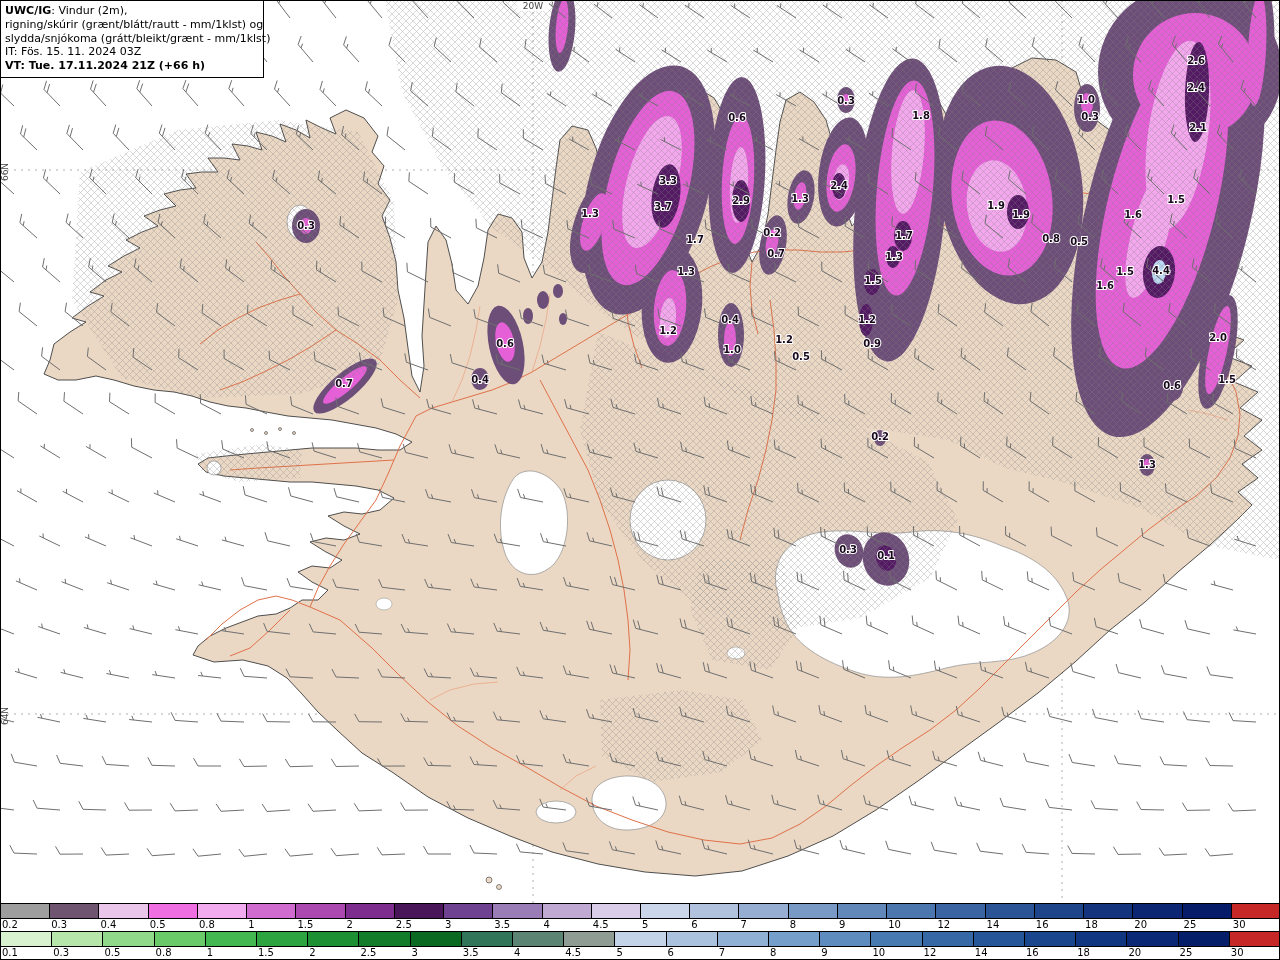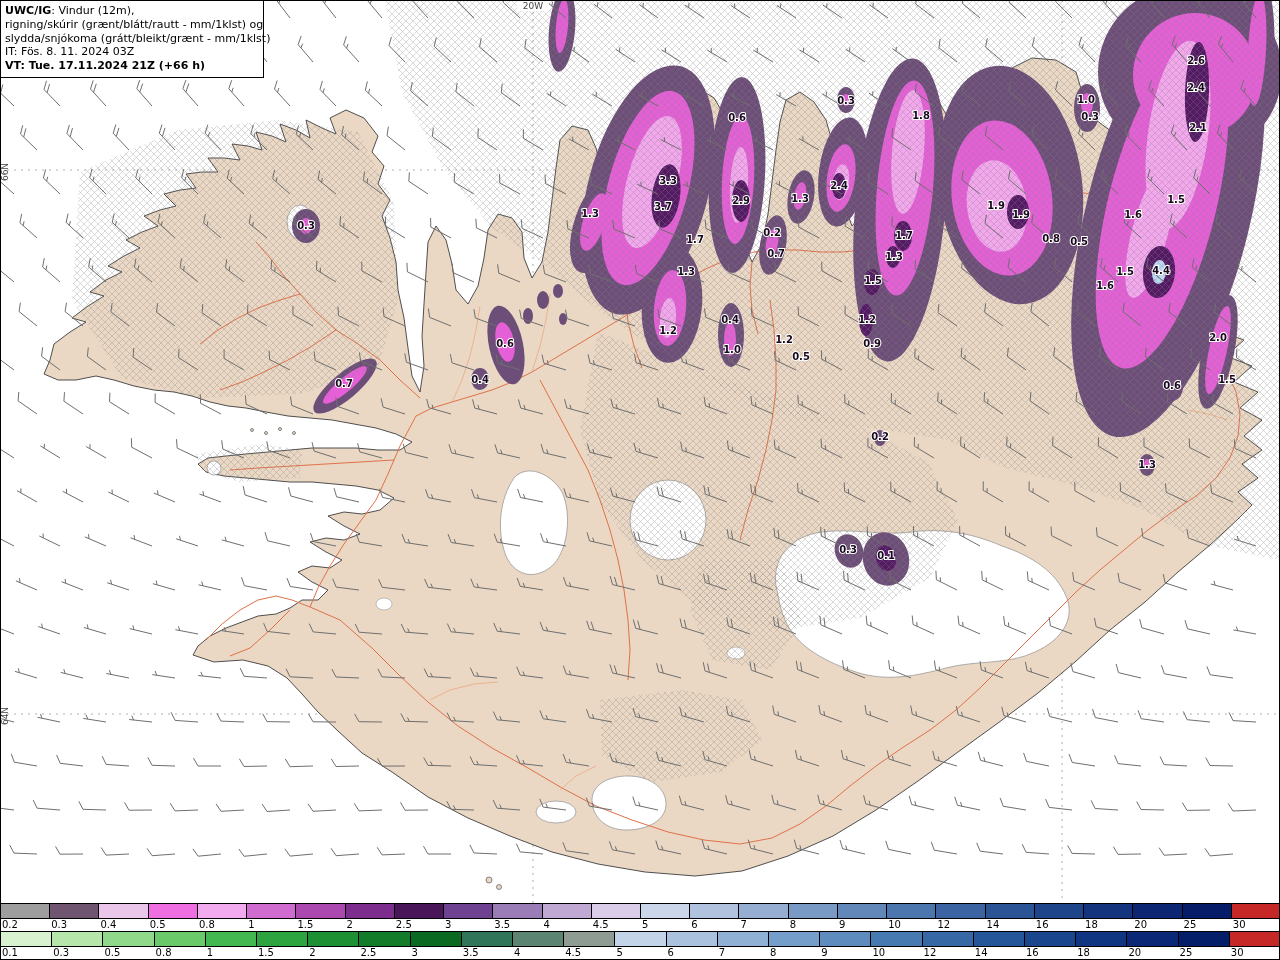--- a/index.html
+++ b/index.html
@@ -775,24 +775,24 @@
 
     <g>
       <rect x="517" y="0" width="32" height="11" fill="#ffffff" opacity="0.85"></rect>
       <text class="edge-label" x="533" y="9">20W</text>
       <text class="edge-label" x="8" y="172" transform="rotate(-90 8 172)">66N</text>
       <text class="edge-label" x="8" y="716" transform="rotate(-90 8 716)">64N</text>
     </g>
   </svg>
 
   <div class="info-box">
-    <div class="info-line"><b>UWC/IG</b><span>: Vindur (12m),</span></div>
+    <div class="info-line"><b>UWC/IG</b><span>: Vindur (2m),</span></div>
     <div class="info-line">rigning/skúrir (grænt/blátt/rautt - mm/1klst) og</div>
     <div class="info-line">slydda/snjókoma (grátt/bleikt/grænt - mm/1klst)</div>
-    <div class="info-line">IT: Fös. 8. 11. 2024 03Z</div>
+    <div class="info-line">IT: Fös. 15. 11. 2024 03Z</div>
     <div class="info-line"><b>VT: Tue. 17.11.2024 21Z (+66 h)</b></div>
   </div>
 
   <div class="legend">
     <div class="bar" id="legend-top">
         <div class="cell" style="left: 0px; width: 49.2308px; background: rgb(158, 158, 158);"></div>
         <div class="cell" style="left: 49.2308px; width: 49.2308px; background: rgb(111, 85, 112);"></div>
         <div class="cell" style="left: 98.4615px; width: 49.2308px; background: rgb(234, 198, 234);"></div>
         <div class="cell" style="left: 147.692px; width: 49.2308px; background: rgb(239, 111, 227);"></div>
         <div class="cell" style="left: 196.923px; width: 49.2308px; background: rgb(242, 171, 238);"></div>

